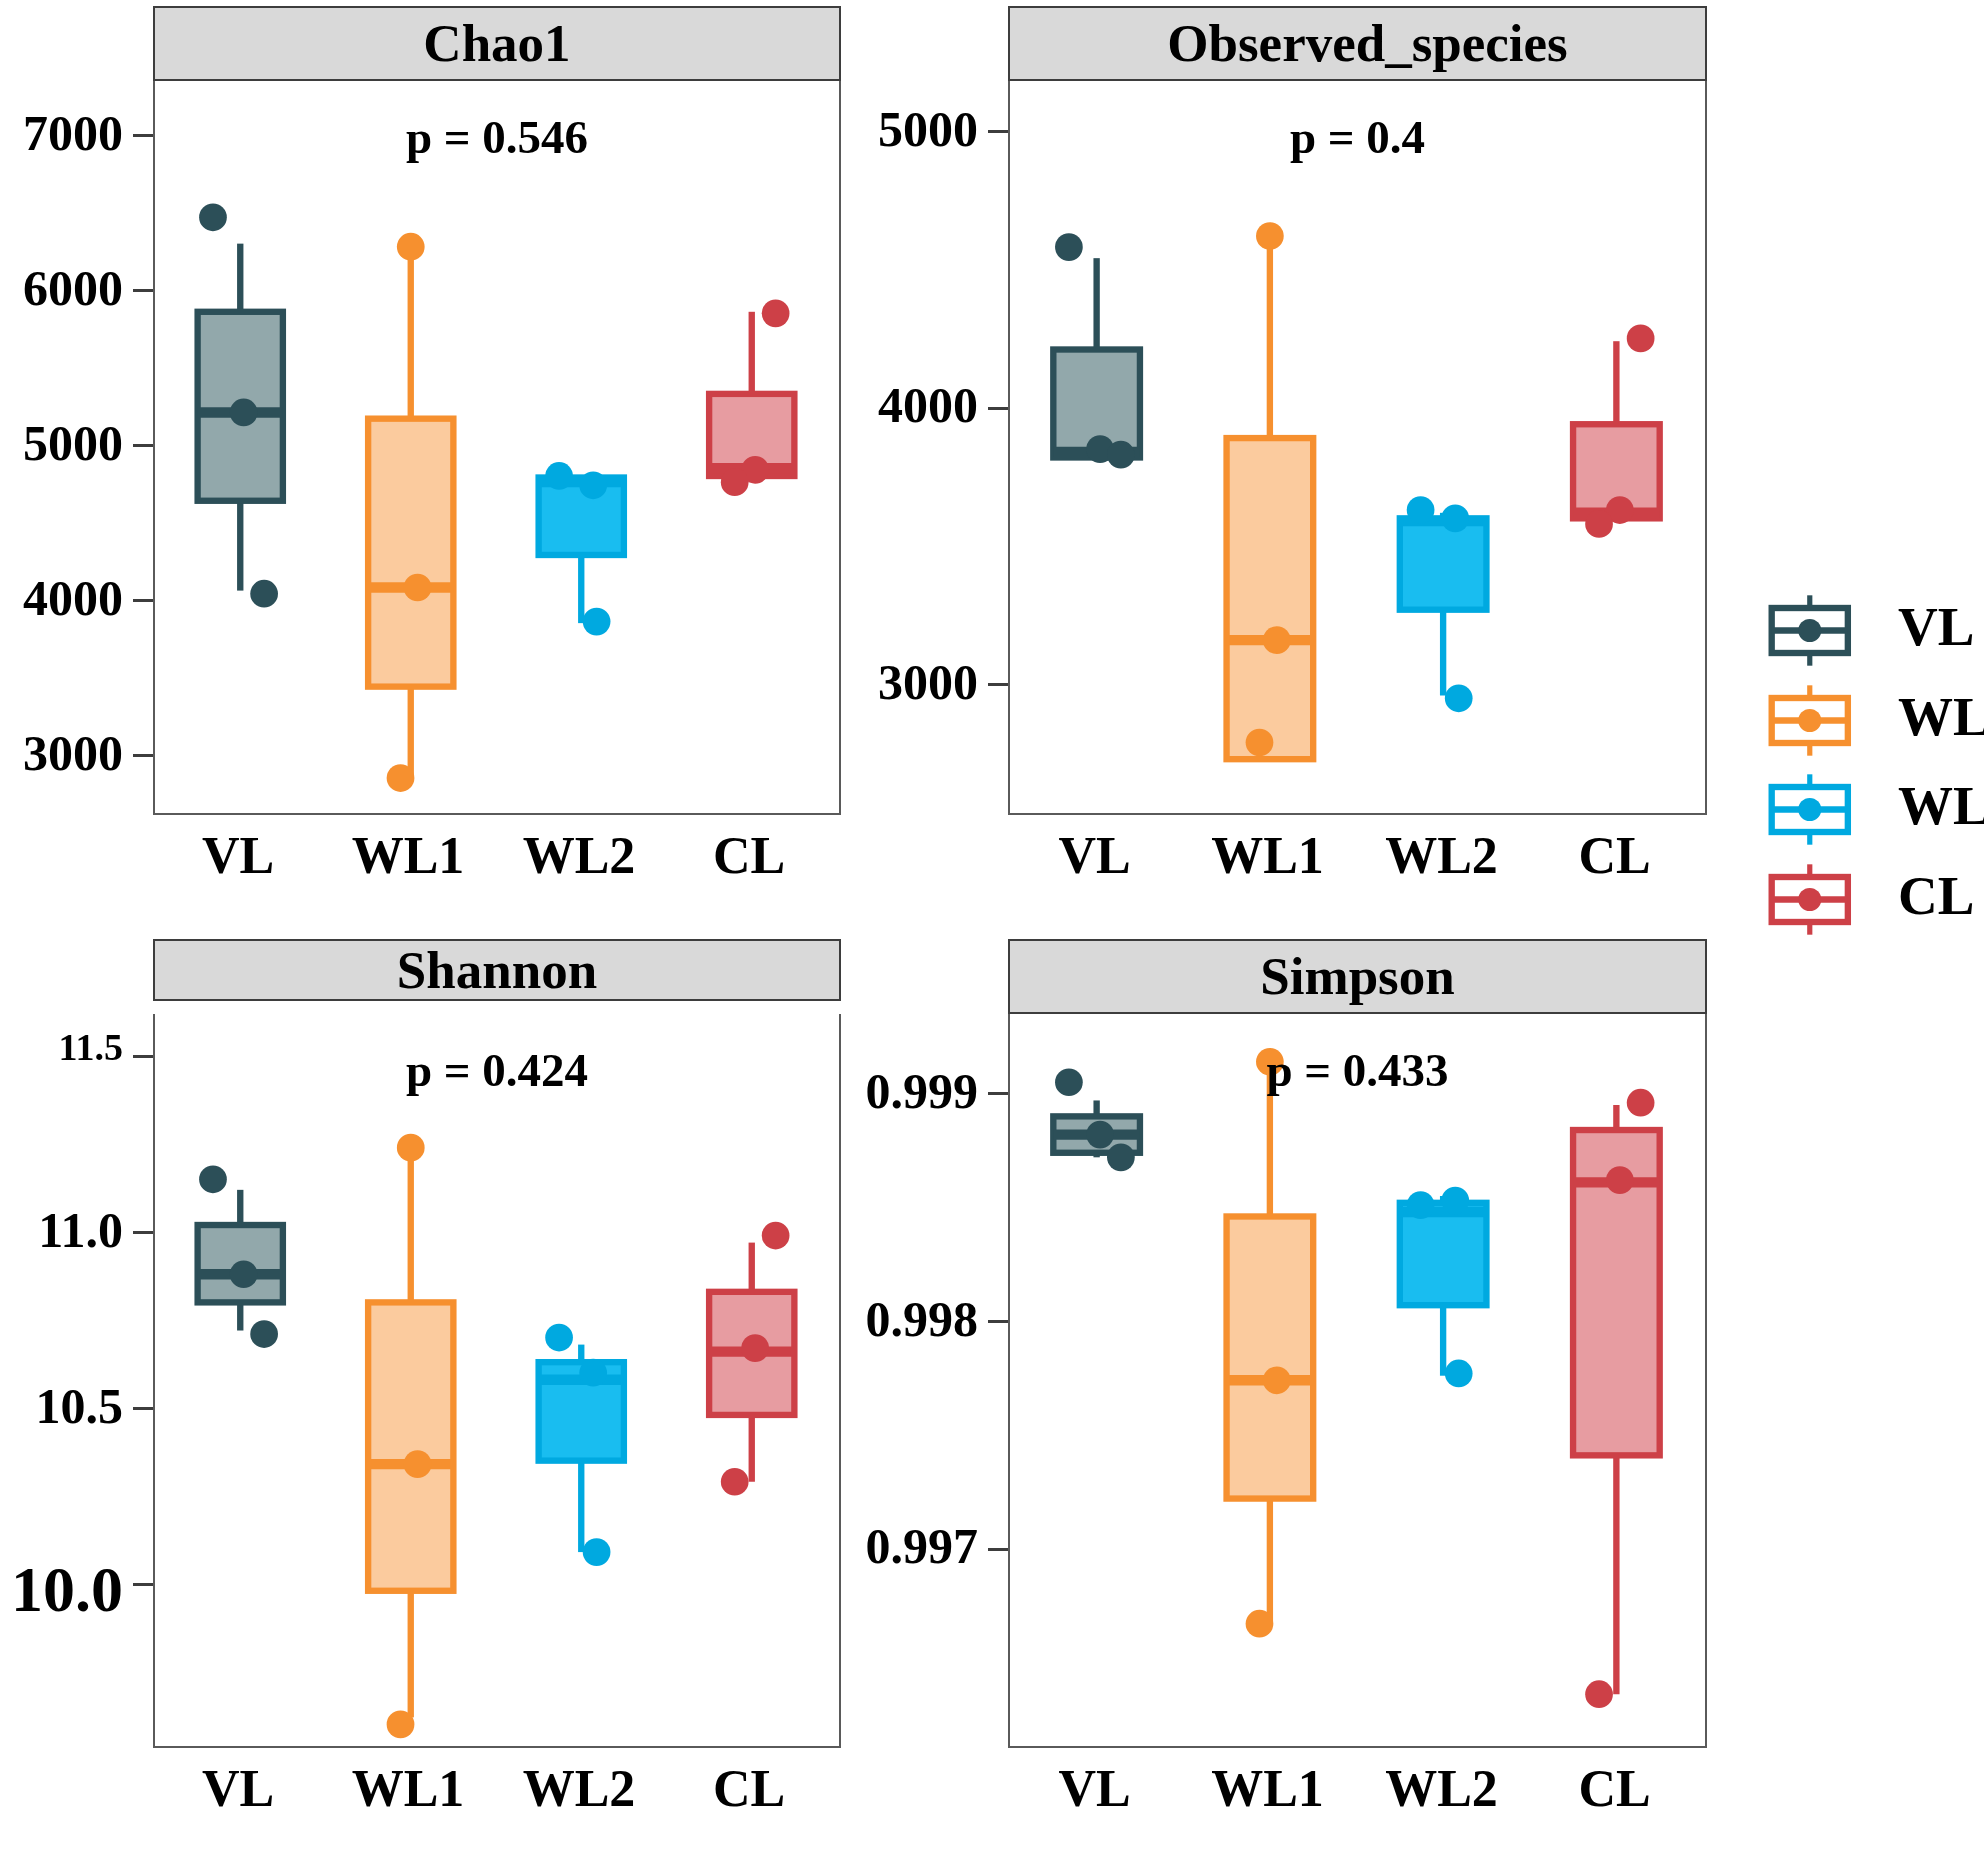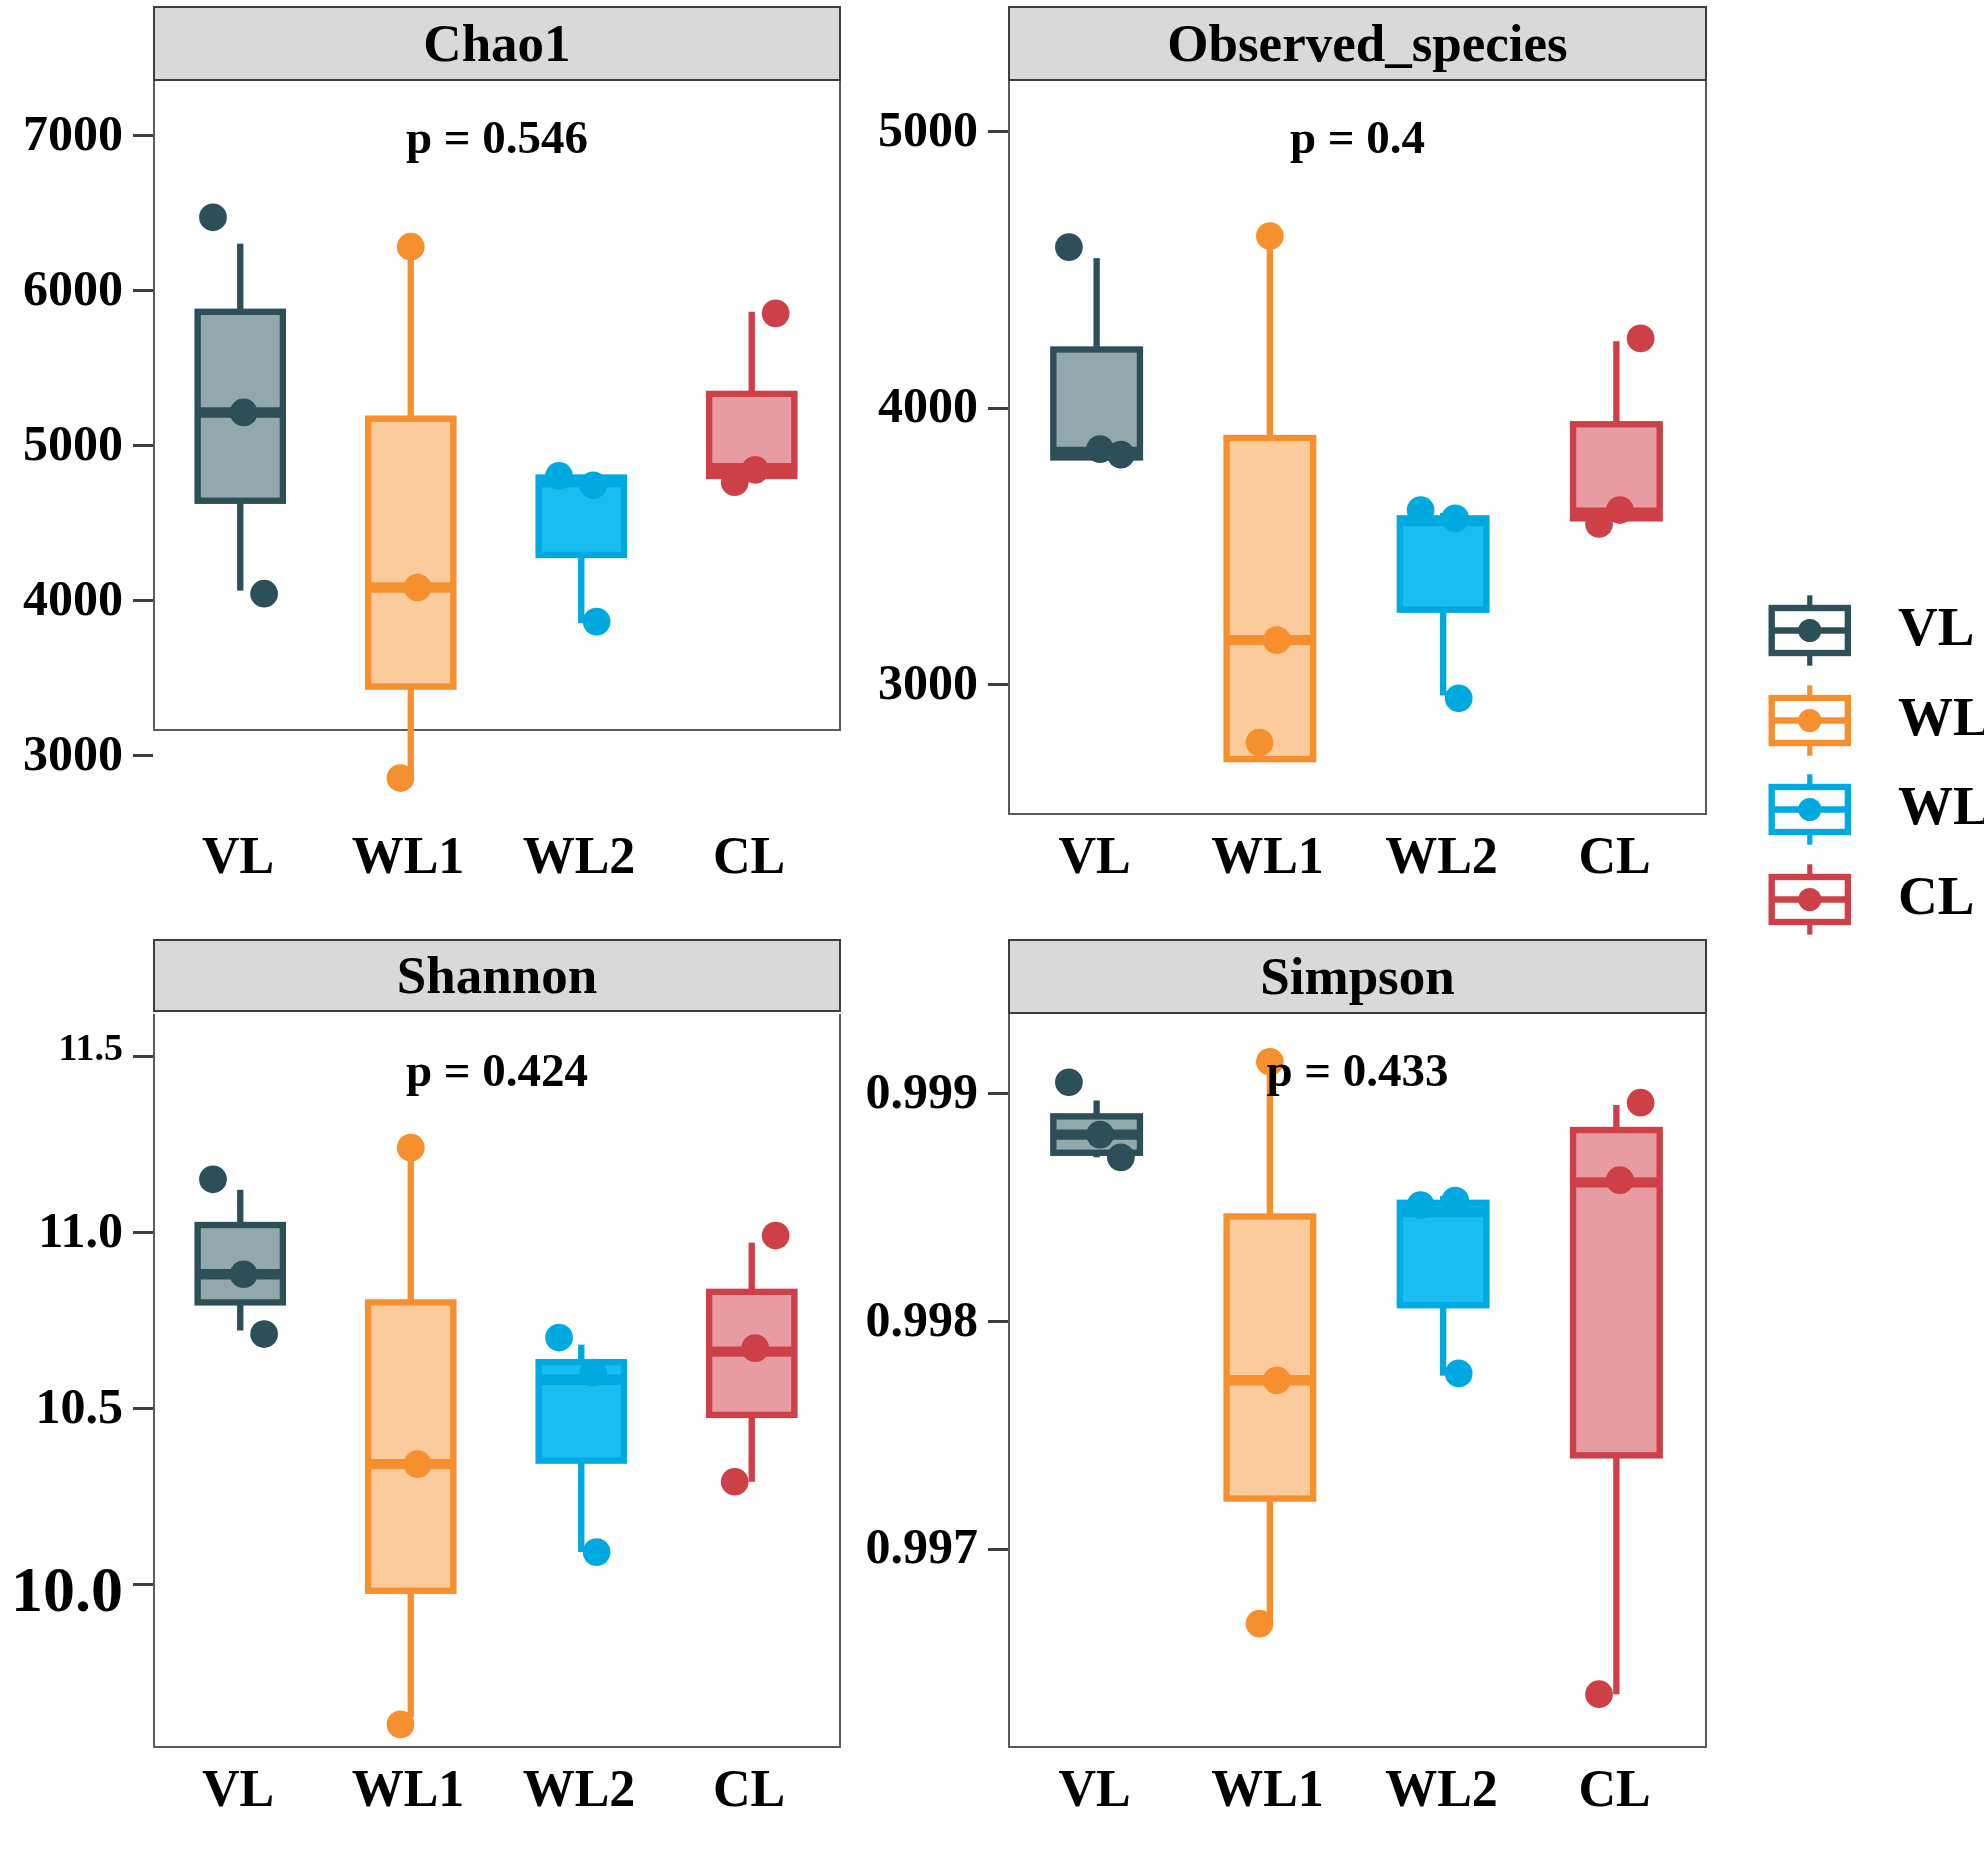--- a/index.html
+++ b/index.html
@@ -26,21 +26,21 @@
 </style>
 </head>
 <body>
 
 <div id="figure">
 
   <div class="panel" style="left:153px;top:5.8px;width:688px;height:809px;">
     <div class="strip" style="left:0;top:0;width:688px;height:75px;position:absolute;">
       <span class="strip-title" style="font-size:53px;">Chao1</span>
     </div>
-    <div class="plotarea" style="left:0;top:75px;width:688px;height:650px;">
+    <div class="plotarea" style="left:0;top:75px;width:688px;height:734px;">
       <span class="pvalue" style="left:50%;transform:translateX(-50%);top:29px;font-size:47px;">p = 0.546</span>
       <svg width="682" height="728" viewBox="0 0 1180 1260" preserveAspectRatio="none">
           <g>
             <line x1="147.5" y1="281.48936170212767" x2="147.5" y2="399.4468085106382" stroke="#2c4f58" stroke-width="11"></line>
             <line x1="147.5" y1="726.5106382978723" x2="147.5" y2="882" stroke="#2c4f58" stroke-width="11"></line>
             <rect x="73.75" y="399.4468085106382" width="147.5" height="327.0638297872341" fill="#92a8ab" stroke="#2c4f58" stroke-width="11"></rect>
             <line x1="73.75" y1="573.7021276595744" x2="221.25" y2="573.7021276595744" stroke="#2c4f58" stroke-width="18"></line>
           </g>
           <g>
             <line x1="442.5" y1="284.17021276595744" x2="442.5" y2="584.4255319148937" stroke="#f6902f" stroke-width="11"></line>
@@ -149,21 +149,21 @@
       <div class="ytick-mark" style="right: 0px; width: 19.6px; top: 602px;"></div>
     </div>
   <div style="position:absolute;left:1008px;top:816px;width:699px;height:81px;">
       <div class="xtick-label" style="left: 0px; width: 173px; top: 10.4px; font-size: 52px;">VL</div>
       <div class="xtick-label" style="left: 173px; width: 173px; top: 10.4px; font-size: 52px;">WL1</div>
       <div class="xtick-label" style="left: 347px; width: 173px; top: 10.4px; font-size: 52px;">WL2</div>
       <div class="xtick-label" style="left: 520px; width: 173px; top: 10.4px; font-size: 52px;">CL</div>
     </div>
 
   <div class="panel" style="left:153px;top:939px;width:688px;height:809px;">
-    <div class="strip" style="left:0;top:0;width:688px;height:73px;position:absolute;">
+    <div class="strip" style="left:0;top:0;width:688px;height:62px;position:absolute;">
       <span class="strip-title" style="font-size:53px;">Shannon</span>
     </div>
     <div class="plotarea" style="left:0;top:75px;width:688px;height:734px;">
       <span class="pvalue" style="left:50%;transform:translateX(-50%);top:29px;font-size:47px;">p = 0.424</span>
       <svg width="682" height="728" viewBox="0 0 1180 1260" preserveAspectRatio="none">
           <g>
             <line x1="147.5" y1="304.34782608695673" x2="147.5" y2="365.21739130434787" stroke="#2c4f58" stroke-width="11"></line>
             <line x1="147.5" y1="499.13043478260806" x2="147.5" y2="547.8260869565212" stroke="#2c4f58" stroke-width="11"></line>
             <rect x="73.75" y="365.21739130434787" width="147.5" height="133.9130434782602" fill="#92a8ab" stroke="#2c4f58" stroke-width="11"></rect>
             <line x1="73.75" y1="450.43478260869495" x2="221.25" y2="450.43478260869495" stroke="#2c4f58" stroke-width="18"></line>

